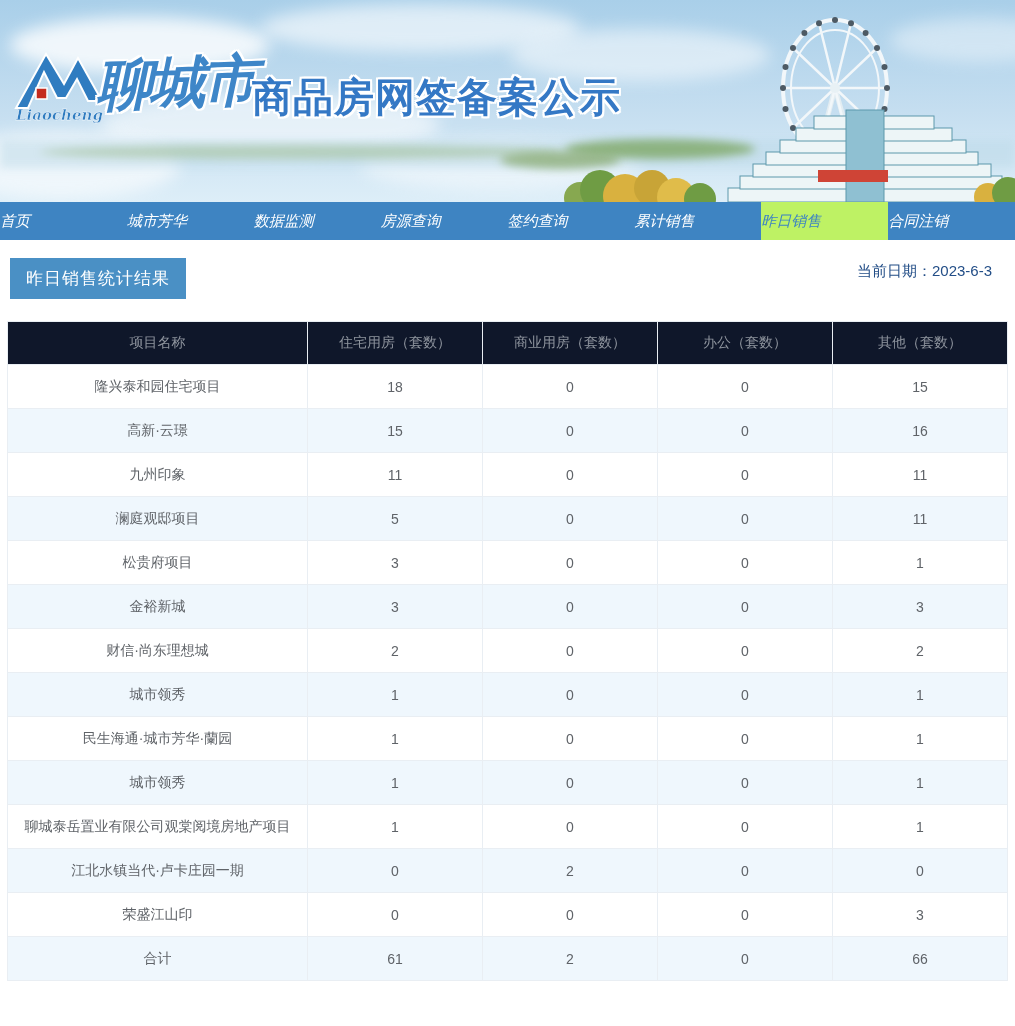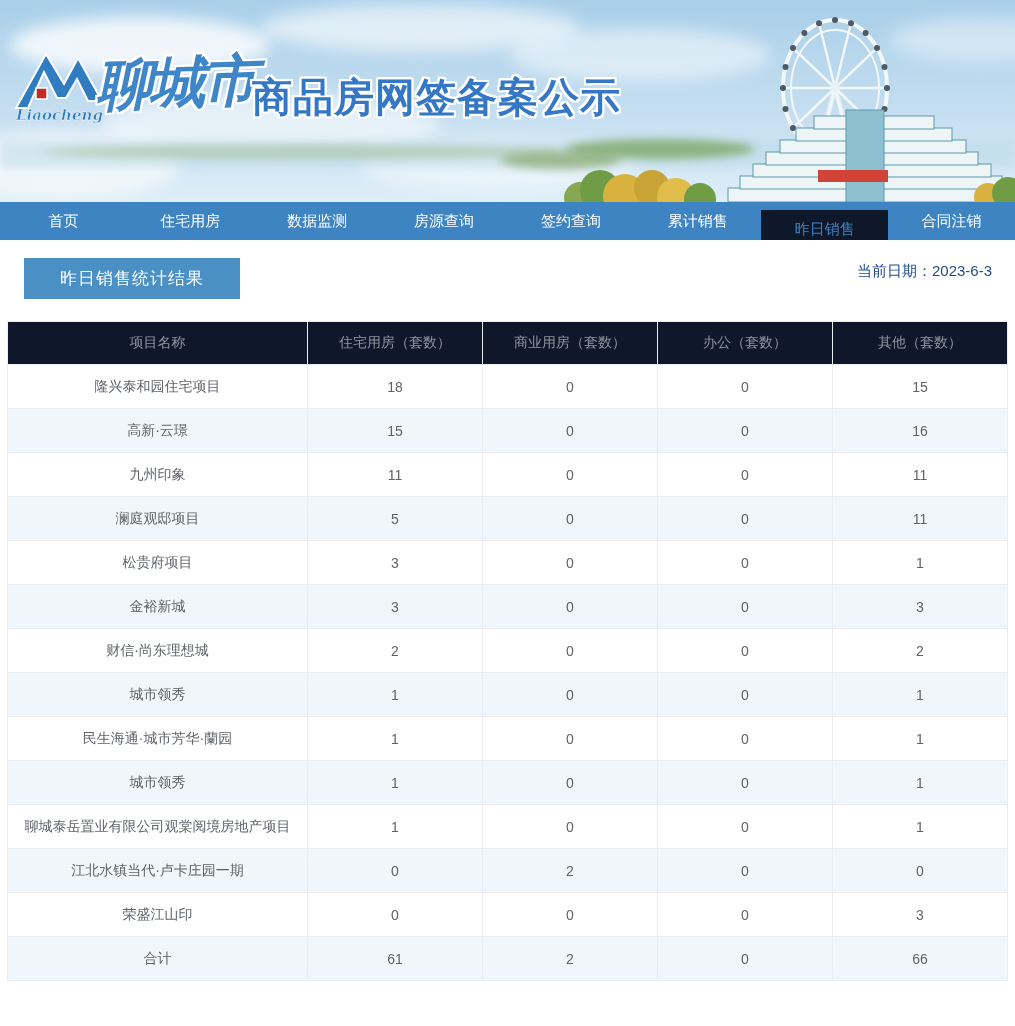--- a/index.html
+++ b/index.html
@@ -26,31 +26,31 @@
   .site-title {
     position: absolute; left: 252px; top: 70px;
     font-size: 40px; font-weight: bold; letter-spacing: 1px; color: #3478c5;
     text-shadow: -2px -2px 0 #fff, 2px -2px 0 #fff, -2px 2px 0 #fff, 2px 2px 0 #fff,
                  0 -2px 0 #fff, 0 2px 0 #fff, -2px 0 0 #fff, 2px 0 0 #fff;
   }
 
   
   .navbar { display: flex; width: 1015px; height: 38px; background: #3e84c2; }
   .nav-item {
-    flex: 1; text-align: center; line-height: 38px; font-size: 15px;
-    color: #ffffff; cursor: pointer; text-decoration: none; white-space: nowrap;
-  }
-  .nav-item.active { background: #0f172a; color: #3e84c2; margin-top: 8px; }
+    flex: 1; line-height: 38px; font-size: 15px;
+    color: #ffffff; cursor: pointer; text-decoration: none; white-space: nowrap; font-style: italic;
+  }
+  .nav-item.active { background: #bef264; color: #3e84c2; }
 
   
   .content { padding: 18px 7px 8px 7px; }
   .titlebar { display: flex; justify-content: space-between; align-items: flex-start; }
   .section-title {
-    margin-left: 17px; background: #4a90c5; color: #ffffff;
-    font-size: 17px; padding: 9px 36px; letter-spacing: 1px;
+    margin-left: 3px; background: #4a90c5; color: #ffffff;
+    font-size: 17px; padding: 9px 16px; letter-spacing: 1px;
   }
   .current-date { color: #234e87; font-size: 15px; margin: 4px 16px 0 0; }
 
   .tabs { display: flex; gap: 30px; margin: 22px 0 0 0; }
   .tab {
     font-size: 15px; color: #303133; padding-bottom: 9px; cursor: pointer;
     border-bottom: 2px solid transparent;
   }
   .tab.active { color: #409eff; border-bottom-color: #409eff; }
 
@@ -161,21 +161,21 @@
         <rect x="22" y="42" width="11" height="11" fill="#c42b1f" stroke="#ffffff" stroke-width="1.5"></rect>
         <text x="2" y="74" font-family="DejaVu Serif, serif" font-style="italic" font-weight="bold" font-size="15" fill="#2f7cc0" stroke="#ffffff" stroke-width="0.4">Liaocheng</text>
       </svg>
       <span class="calli">聊城市</span>
       <span class="site-title">商品房网签备案公示</span>
     </div>
   </header>
 
   <nav class="navbar">
       <a class="nav-item">首页</a>
-      <a class="nav-item">住宅用房</a>
+      <a class="nav-item">城市芳华</a>
       <a class="nav-item">数据监测</a>
       <a class="nav-item">房源查询</a>
       <a class="nav-item">签约查询</a>
       <a class="nav-item">累计销售</a>
       <a class="nav-item active">昨日销售</a>
       <a class="nav-item">合同注销</a>
     </nav>
 
   <main class="content">
     <div class="titlebar">

